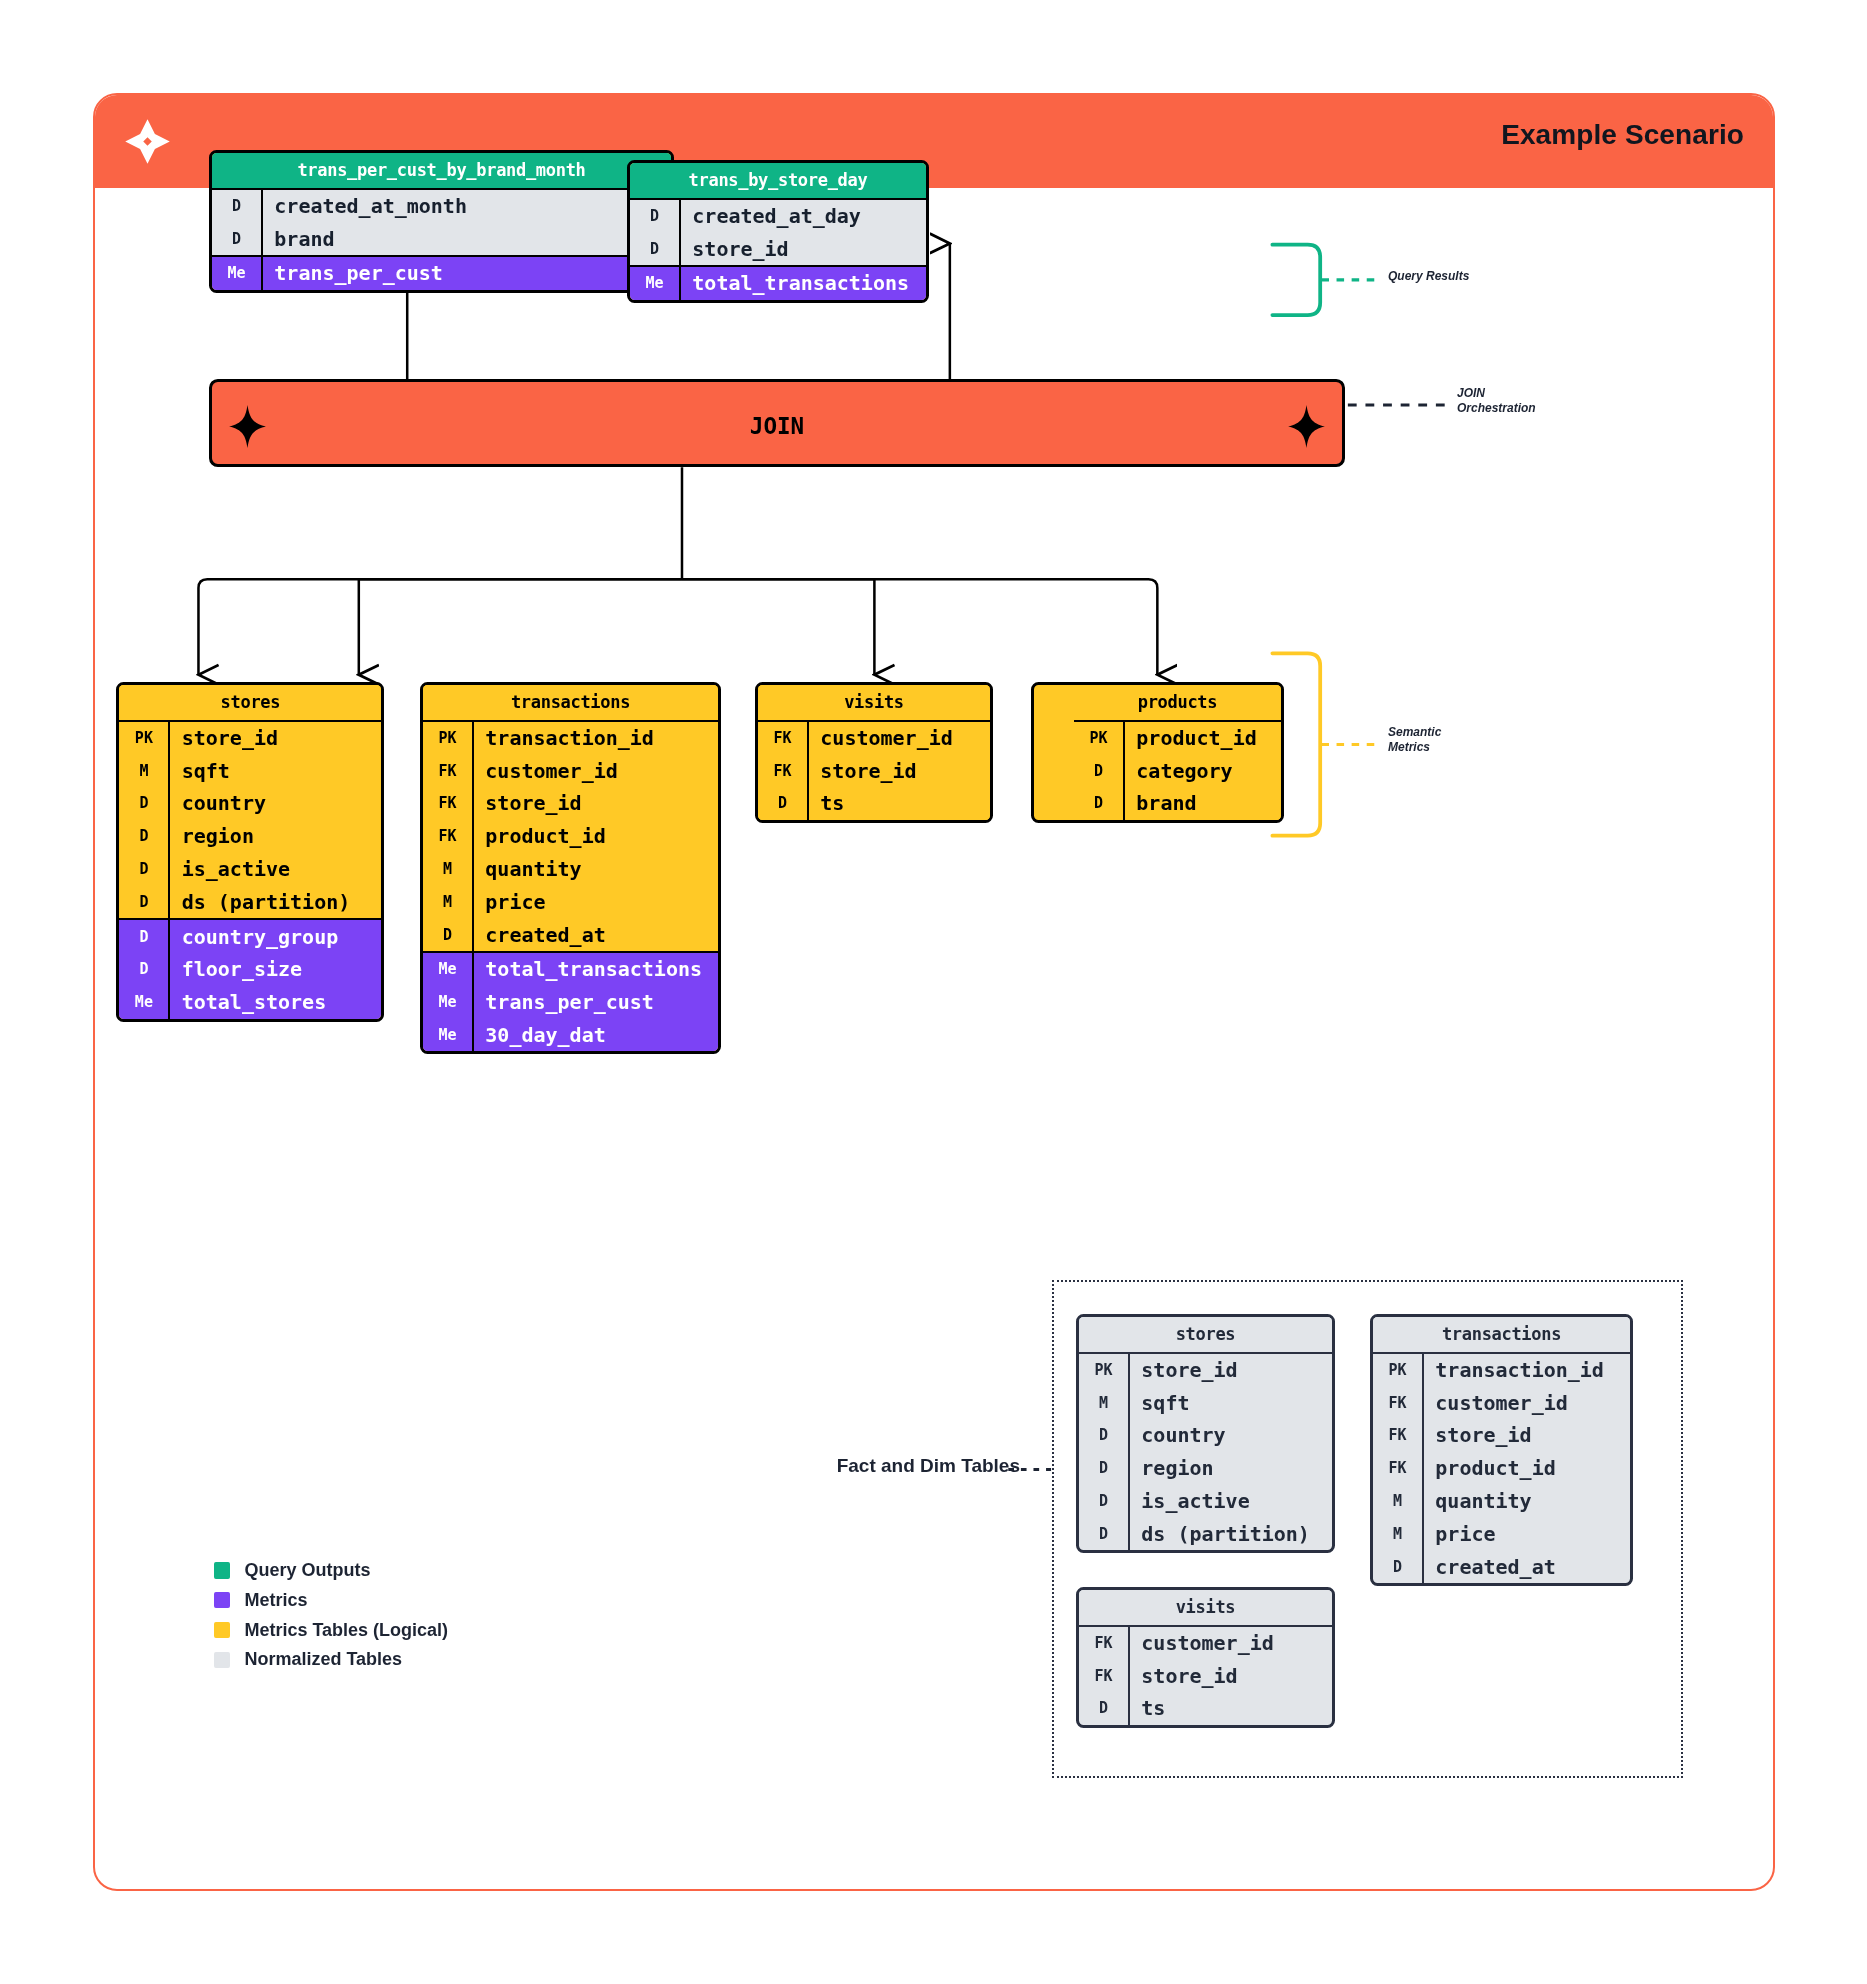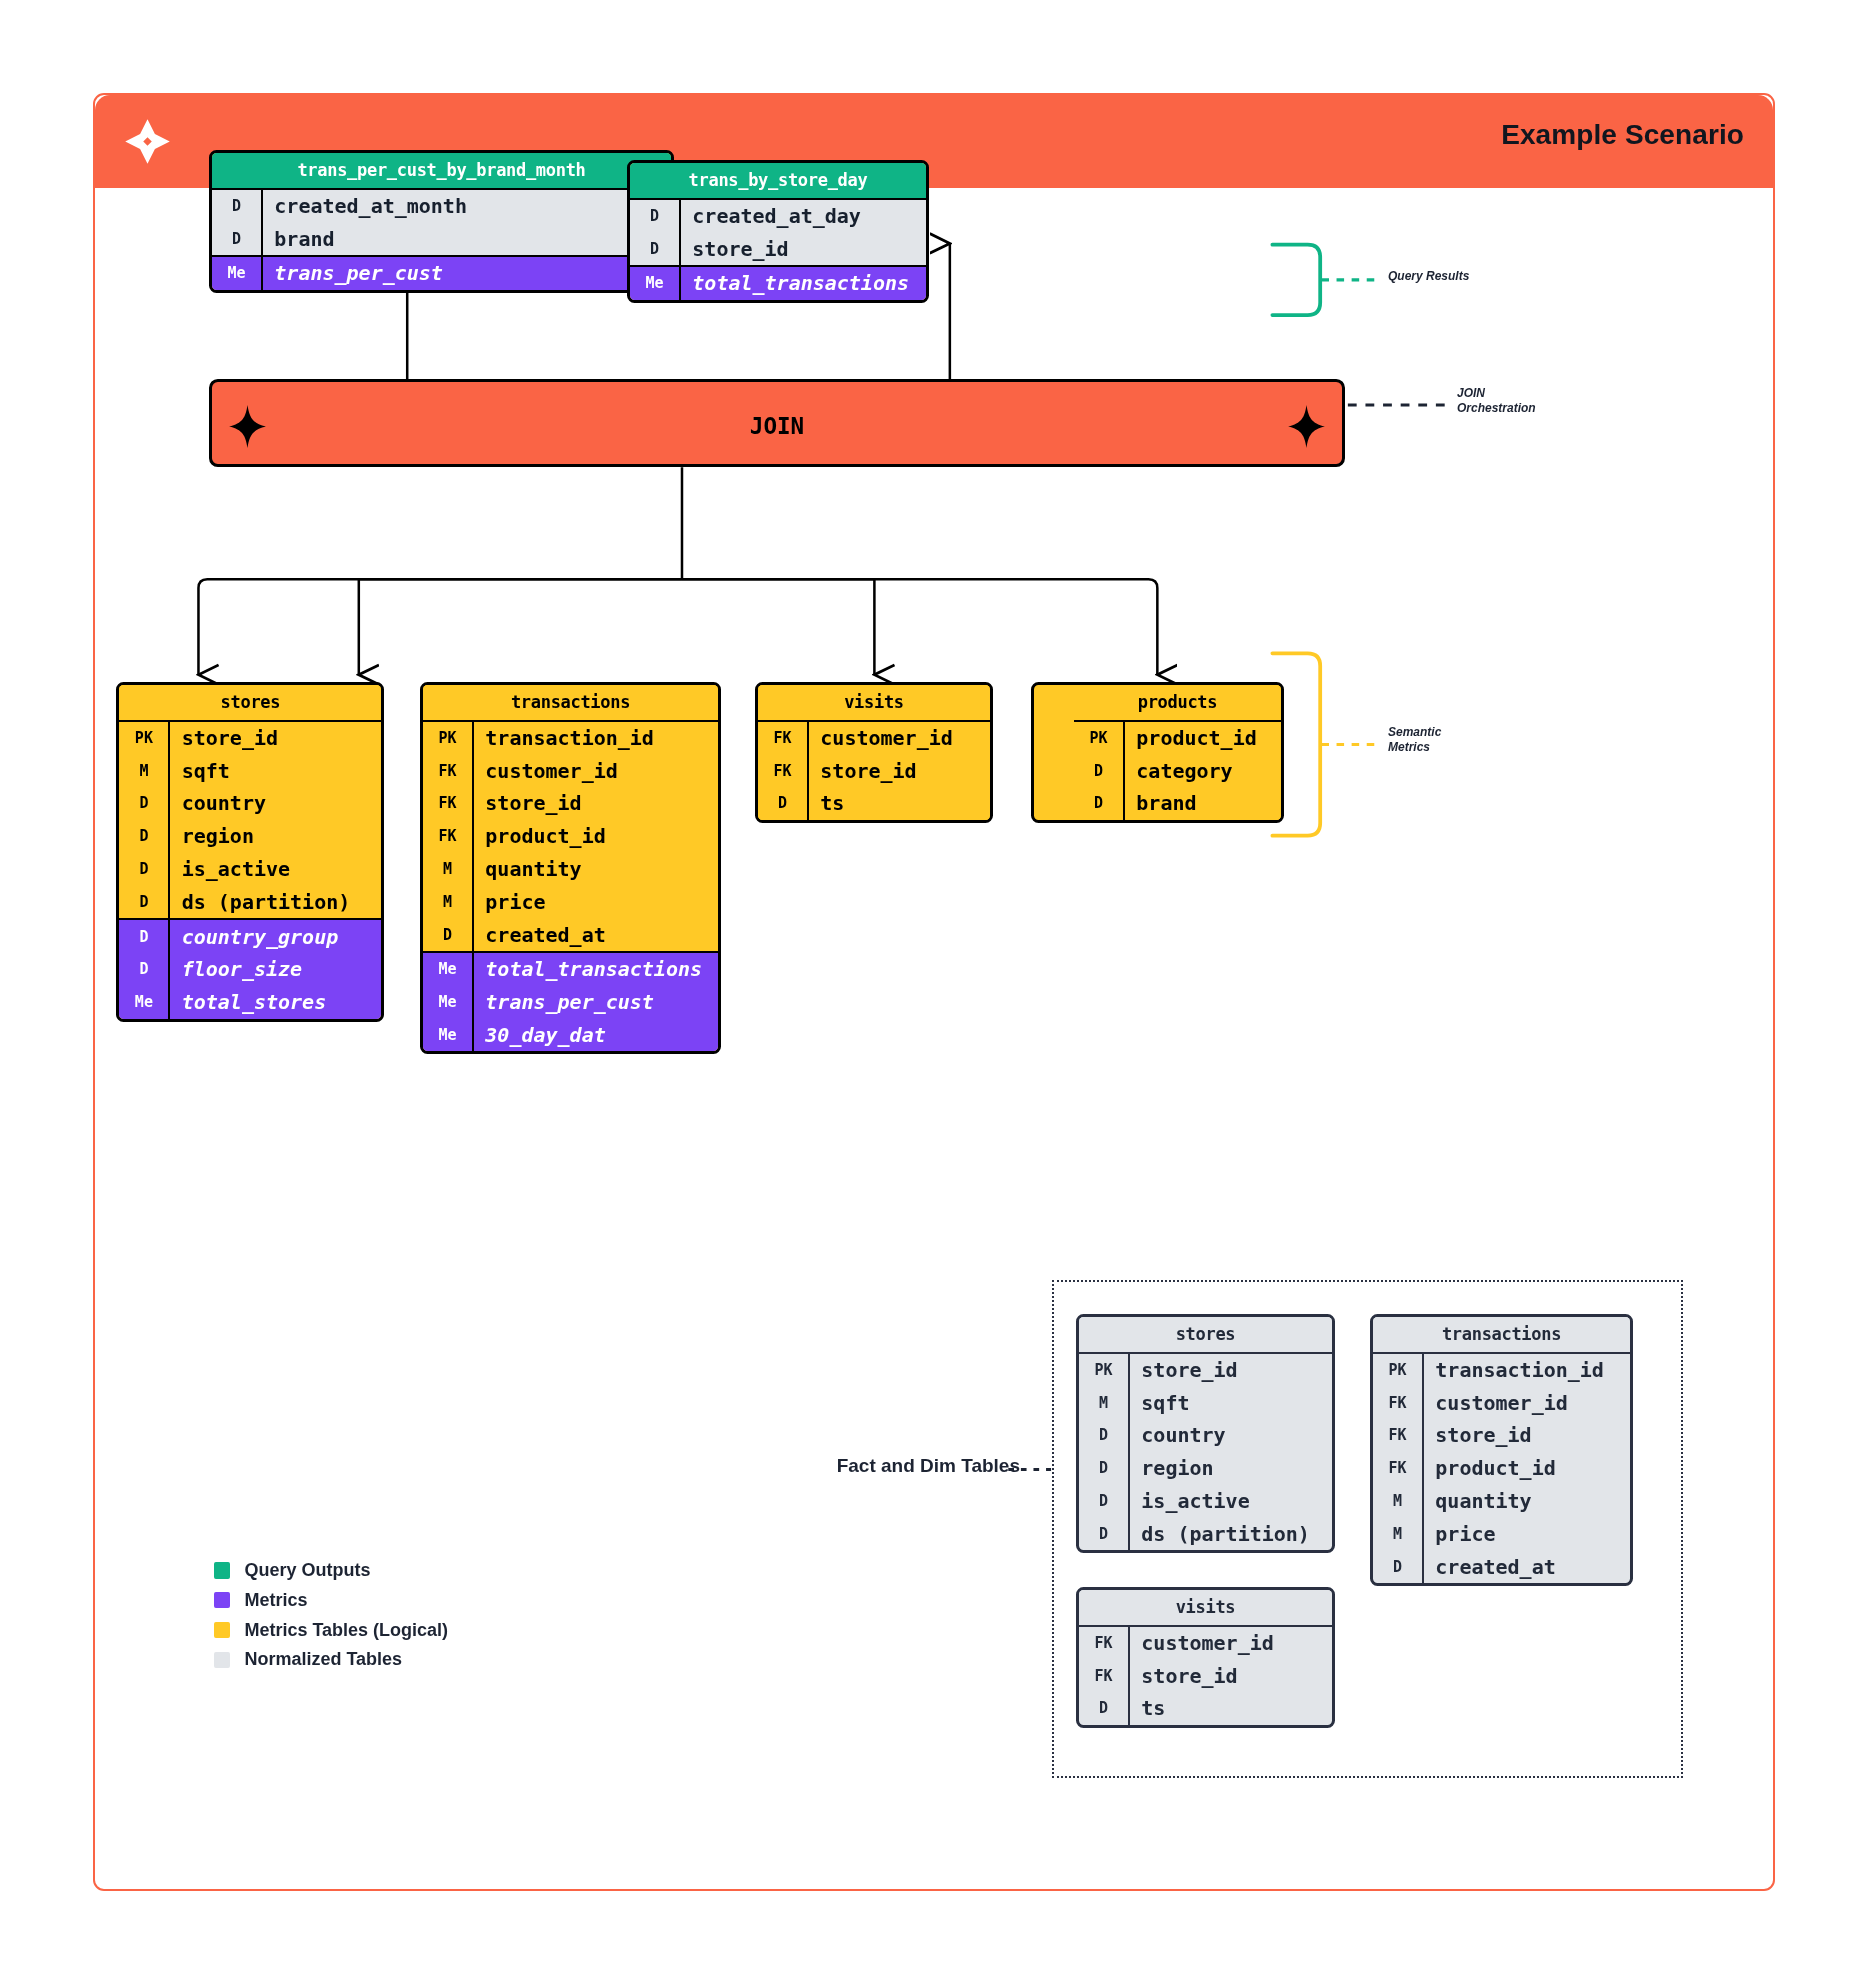--- a/index.html
+++ b/index.html
@@ -1,21 +1,21 @@
 <!DOCTYPE html>
 <html style="font-size:10px"><head>
 <meta charset="utf-8">
 <style>
   html,body{margin:0;padding:0;background:#ffffff;}
   body{width:1868px;height:1985px;position:relative;
        font-family:"Liberation Sans",sans-serif;-webkit-font-smoothing:antialiased;}
 
   
   #card{position:absolute;left:93px;top:93px;width:1682px;height:1798px;
-        border:2.5px solid #FA6445;border-radius:11px;background:#fff;box-sizing:border-box;
+        border:2.5px solid #FA6445;border-radius:24px;background:#fff;box-sizing:border-box;
         overflow:hidden;}
   #header{position:absolute;left:0;top:0;width:100%;height:93px;background:#FA6445;
           border-radius:15px 15px 0 0;}
   #logo{position:absolute;left:26.4px;top:20px;width:53px;height:53px;}
   #title{position:absolute;right:29px;top:24px;font-size:28px;font-weight:700;color:#11161f;
          letter-spacing:0.1px;}
 
   
   .tbl{position:absolute;border:3.1px solid #000;border-radius:7.5px;box-sizing:border-box;
        overflow:hidden;background:#FFC926;}
@@ -26,21 +26,21 @@
   .row .k{width:49px;flex:none;text-align:center;
           font-family:"DejaVu Sans Mono","Liberation Mono",monospace;
           font-weight:700;font-size:15px;padding:4.4px 0;}
   .row .v{flex:1;font-family:"DejaVu Sans Mono","Liberation Mono",monospace;
           font-weight:700;font-size:20px;padding:4.4px 0 4.4px 11.3px;border-left:2.5px solid #000;}
 
   
   .sec-yellow{background:#FFC926;color:#000;}
   .sec-grayq{background:#E2E5E9;color:#17202e;}
   .sec-purple{background:#7C43F5;color:#fff;}
-  .sec-purple .v{border-left-color:#000;font-style:italic;}
+  .sec-purple .v{border-left-color:#000;}
   .blk-purple{border-top:2.5px solid #000;}
 
   .head-green{background:#0FB486;color:#fff;}
   .head-yellow{background:#FFC926;color:#000;}
   .head-gray{background:#E2E5E9;color:#17202e;border-bottom:0;}
 
   
   .norm{border:3.1px solid #2A3041;background:#E2E5E9;}
   .norm .head{color:#222a39;}
   .norm .rows{border-top:2.5px solid #2A3041;}

